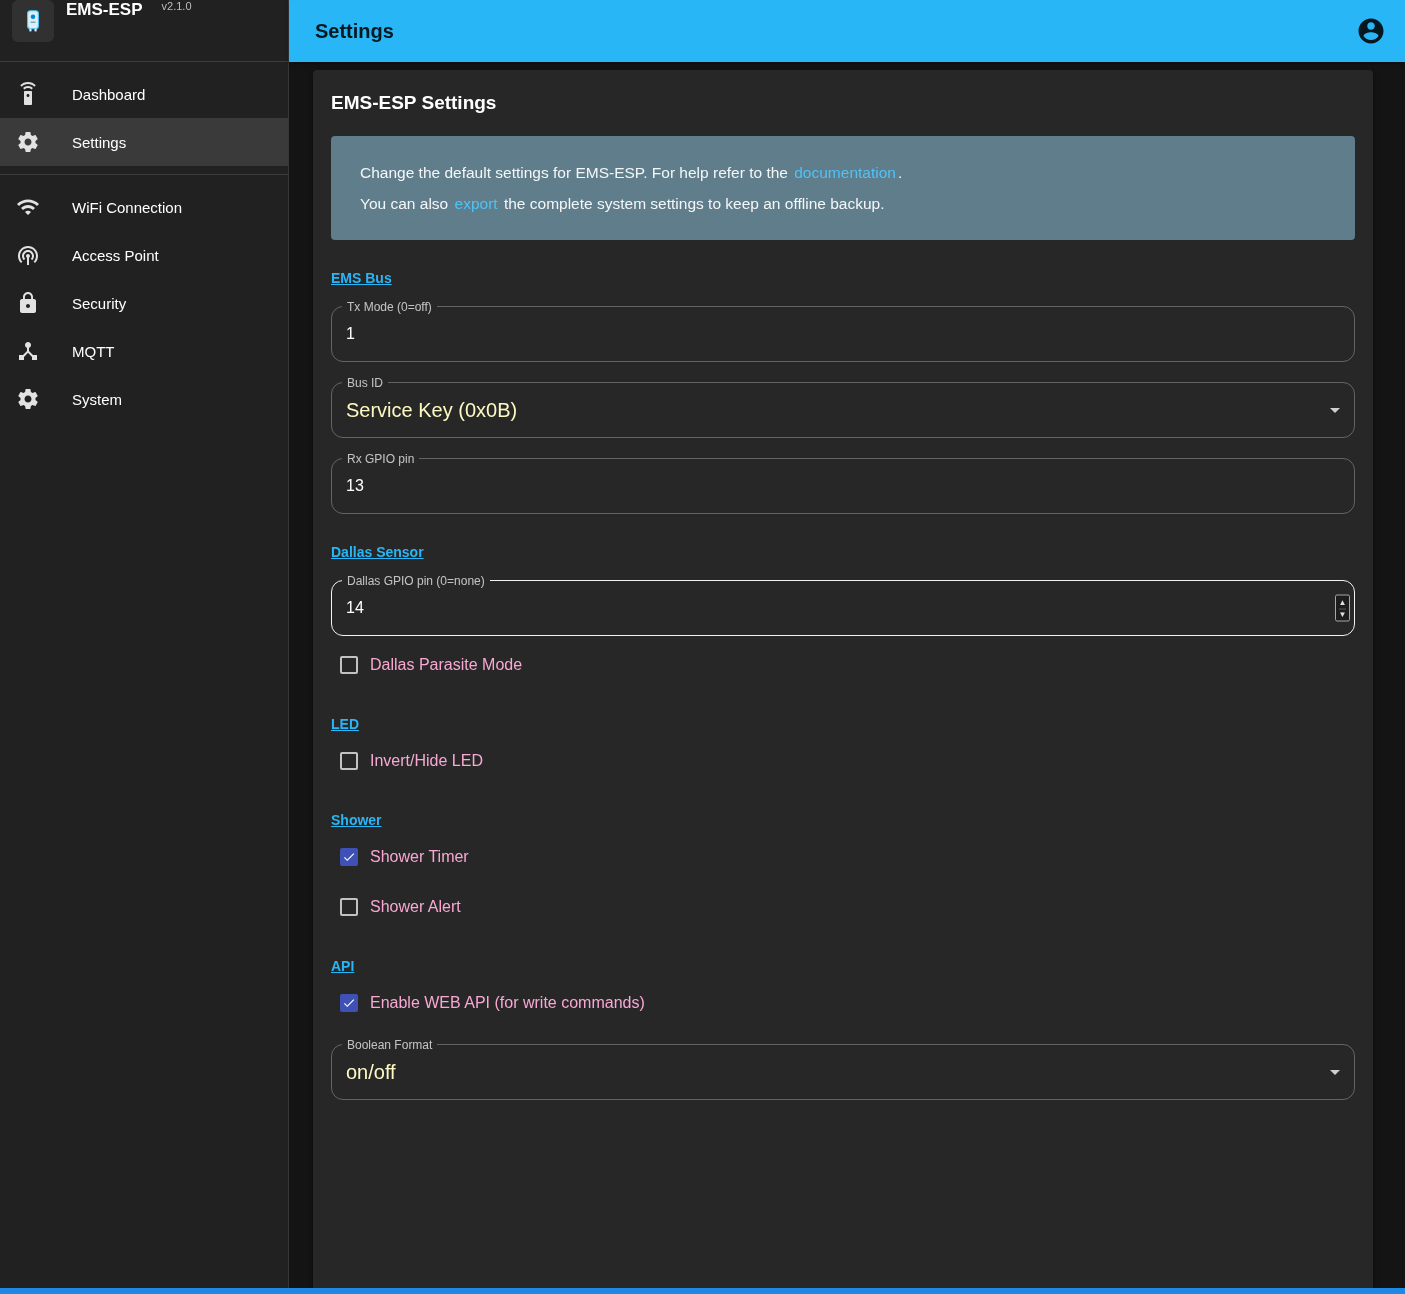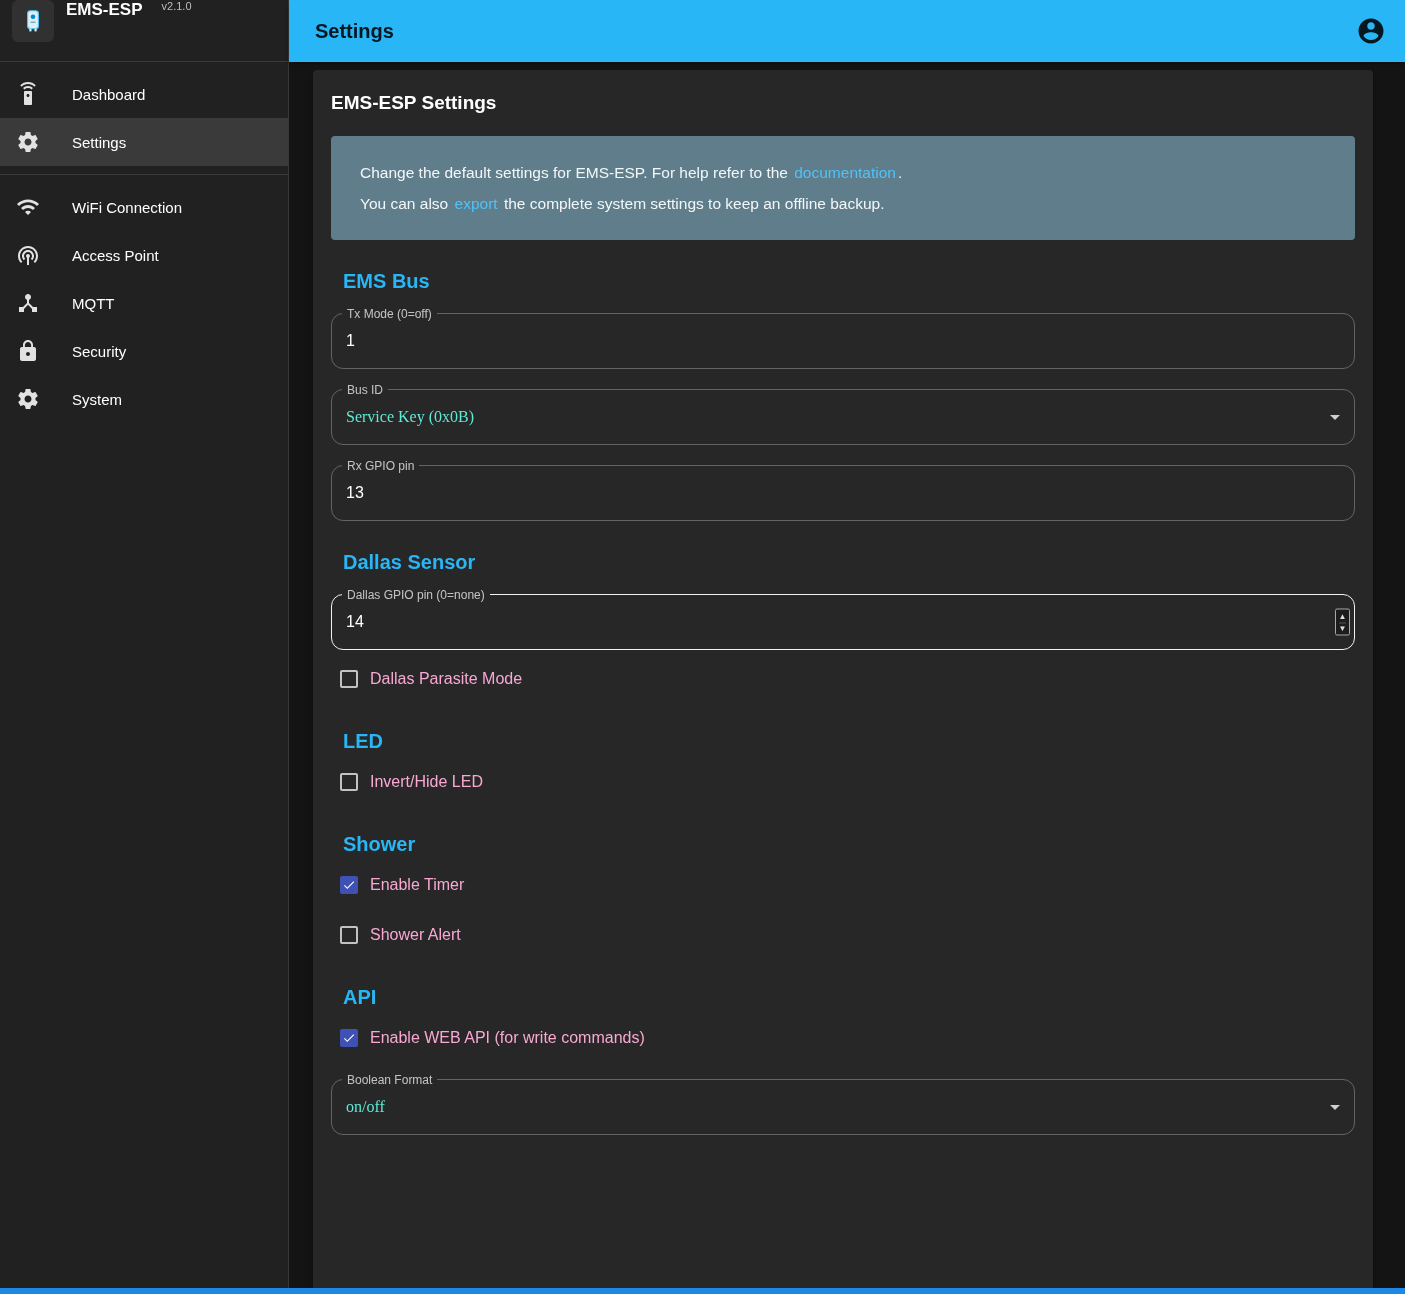--- a/index.html
+++ b/index.html
@@ -68,21 +68,21 @@
   .infobox {
     background: var(--info_bg, #607d8b);
     border-radius: 4px;
     padding: 17px 29px;
     color: #f4f7f8;
     font-size: 15.5px;
   }
   .infobox p { margin: 8px 0; line-height: 23px; }
   .link { color: var(--link, #4fc3f7); text-decoration: none; cursor: pointer; padding: 0 2px; }
 
-  .section-title { color: var(--accent, #29b6f6); font-size: 20px; font-weight: bold; margin: 30px 12px 4px; }
+  .section-title { color: var(--accent, #29b6f6); font-size: 14px; font-weight: bold; margin: 30px 0 4px; text-decoration: underline; }
 
   
   .textfield {
     position: relative;
     border: 1px solid rgba(255,255,255,0.28);
     border-radius: 12px;
     height: 56px;
     margin-top: 20px;
   }
   .textfield.focused { border-color: #f2f2f2; }
@@ -93,21 +93,21 @@
     background: var(--card_bg, #272727);
     padding: 0 5px;
     white-space: nowrap;
   }
   .tf-input {
     width: 100%; height: 100%;
     background: transparent; border: none; outline: none;
     color: #fff; font-size: 16px; padding: 0 14px;
     font-family: inherit;
   }
-  .tf-value { height: 100%; display: flex; align-items: center; padding: 0 14px; font-size: 16px; color: #5eead4; font-family: Liberation Serif, serif; }
+  .tf-value { height: 100%; display: flex; align-items: center; padding: 0 14px; font-size: 20px; color: #fef9c3; }
   .select { cursor: pointer; }
   .dropdown { position: absolute; right: 7px; top: 50%; transform: translateY(-50%); width: 24px; height: 24px; cursor: pointer; }
   .dropdown svg { width: 24px; height: 24px; fill: rgba(255,255,255,0.78); }
 
   .spinner {
     position: absolute; right: 4px; top: 50%; transform: translateY(-50%);
     width: 15px; height: 27px;
     border: 1px solid #a8a8a8; border-radius: 2px;
     background: #1d1d1d;
     display: flex; flex-direction: column; align-items: center; justify-content: center;
@@ -194,33 +194,33 @@
               <path d="M12 11c-1.1 0-2 .9-2 2 0 .74.4 1.38 1 1.72V22h2v-7.28c.6-.35 1-.98 1-1.72 0-1.1-.9-2-2-2zM12 3C6.48 3 2 7.48 2 13c0 2.76 1.12 5.26 2.93 7.07l1.41-1.41C4.9 17.21 4 15.21 4 13c0-4.42 3.58-8 8-8s8 3.58 8 8c0 2.21-.9 4.21-2.35 5.65l1.41 1.41C20.88 18.26 22 15.76 22 13c0-5.52-4.48-10-10-10zm0 4c-3.31 0-6 2.69-6 6 0 1.66.67 3.16 1.76 4.24l1.41-1.41C8.45 15.1 8 14.11 8 13c0-2.21 1.79-4 4-4s4 1.79 4 4c0 1.1-.45 2.1-1.17 2.83l1.41 1.41C17.33 16.16 18 14.66 18 13c0-3.31-2.69-6-6-6z"></path>
             </svg>
         </span>
         <span class="nav-label">Access Point</span>
       </div>
 
 
       <div class="nav-item">
         <span class="nav-icon">
           <svg viewBox="0 0 24 24">
+              <path d="M18 8h-1V6c0-2.76-2.24-5-5-5S7 3.24 7 6v2H6c-1.1 0-2 .9-2 2v10c0 1.1.9 2 2 2h12c1.1 0 2-.9 2-2V10c0-1.1-.9-2-2-2zm-6 9c-1.1 0-2-.9-2-2s.9-2 2-2 2 .9 2 2-.9 2-2 2zm3.1-9H8.9V6c0-1.71 1.39-3.1 3.1-3.1 1.71 0 3.1 1.39 3.1 3.1v2z"></path>
+            </svg>
+        </span>
+        <span class="nav-label">Security</span>
+      </div>
+
+      <div class="nav-item">
+        <span class="nav-icon">
+          <svg viewBox="0 0 24 24">
               <path d="M17 16l-4-4V8.82C14.16 8.4 15 7.3 15 6c0-1.66-1.34-3-3-3S9 4.34 9 6c0 1.3.84 2.4 2 2.82V12l-4 4H3v5h5v-3.05l4-4.2 4 4.2V21h5v-5h-4z"></path>
             </svg>
         </span>
         <span class="nav-label">MQTT</span>
-      </div>
-
-      <div class="nav-item">
-        <span class="nav-icon">
-          <svg viewBox="0 0 24 24">
-              <path d="M18 8h-1V6c0-2.76-2.24-5-5-5S7 3.24 7 6v2H6c-1.1 0-2 .9-2 2v10c0 1.1.9 2 2 2h12c1.1 0 2-.9 2-2V10c0-1.1-.9-2-2-2zm-6 9c-1.1 0-2-.9-2-2s.9-2 2-2 2 .9 2 2-.9 2-2 2zm3.1-9H8.9V6c0-1.71 1.39-3.1 3.1-3.1 1.71 0 3.1 1.39 3.1 3.1v2z"></path>
-            </svg>
-        </span>
-        <span class="nav-label">Security</span>
       </div>
 
       <div class="nav-item">
         <span class="nav-icon">
           <svg viewBox="0 0 24 24">
               <path d="M19.43 12.98c.04-.32.07-.64.07-.98s-.03-.66-.07-.98l2.11-1.65c.19-.15.24-.42.12-.64l-2-3.46c-.12-.22-.39-.3-.61-.22l-2.49 1c-.52-.4-1.08-.73-1.69-.98l-.38-2.65C14.46 2.18 14.25 2 14 2h-4c-.25 0-.46.18-.49.42l-.38 2.65c-.61.25-1.17.59-1.69.98l-2.49-1c-.23-.09-.49 0-.61.22l-2 3.46c-.13.22-.07.49.12.64l2.11 1.65c-.04.32-.07.65-.07.98s.03.66.07.98l-2.11 1.65c-.19.15-.24.42-.12.64l2 3.46c.12.22.39.3.61.22l2.49-1c.52.4 1.08.73 1.69.98l.38 2.65c.03.24.24.42.49.42h4c.25 0 .46-.18.49-.42l.38-2.65c.61-.25 1.17-.59 1.69-.98l2.49 1c.23.09.49 0 .61-.22l2-3.46c.12-.22.07-.49-.12-.64l-2.11-1.65zM12 15.5c-1.93 0-3.5-1.57-3.5-3.5s1.57-3.5 3.5-3.5 3.5 1.57 3.5 3.5-1.57 3.5-3.5 3.5z"></path>
             </svg>
         </span>
         <span class="nav-label">System</span>
       </div>
@@ -292,21 +292,21 @@
         </div>
 
         <h3 class="section-title">Shower</h3>
 
         <div class="checkbox-row">
           <span class="checkbox checked">
               <svg viewBox="0 0 24 24">
                 <path d="M9 16.17L4.83 12l-1.42 1.41L9 19 21 7l-1.41-1.41z"></path>
               </svg>
             </span>
-          <span class="cb-label">Enable Timer</span>
+          <span class="cb-label">Shower Timer</span>
         </div>
 
         <div class="checkbox-row">
           <span class="checkbox"></span>
           <span class="cb-label">Shower Alert</span>
         </div>
 
         <h3 class="section-title">API</h3>
 
         <div class="checkbox-row">

